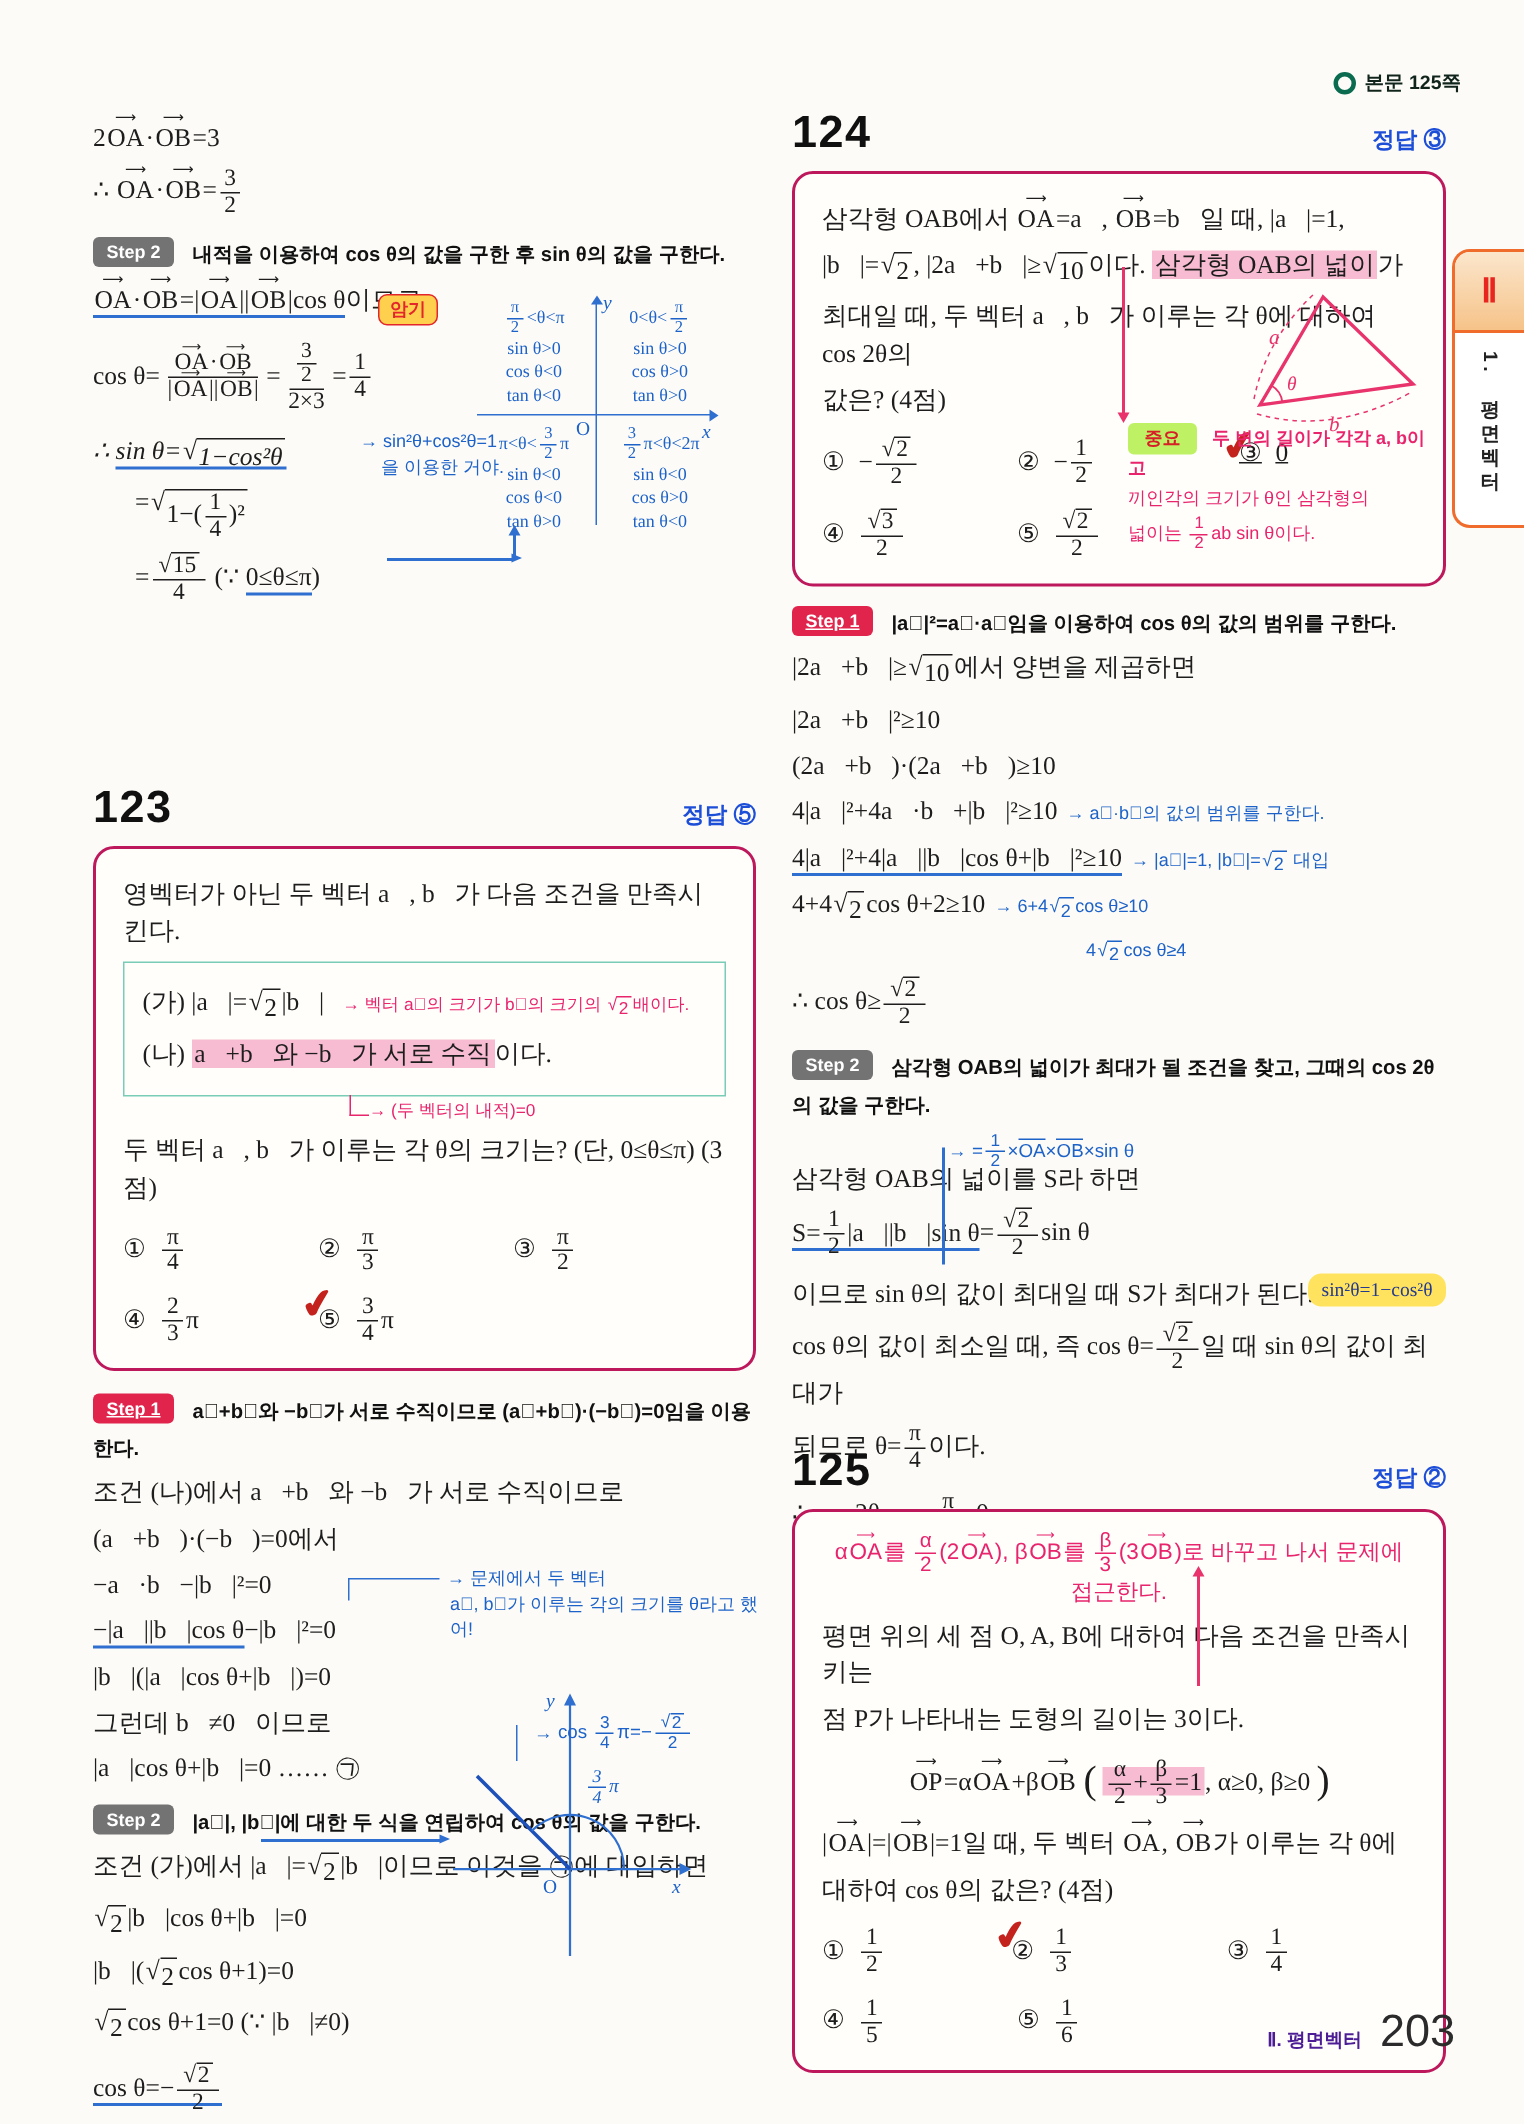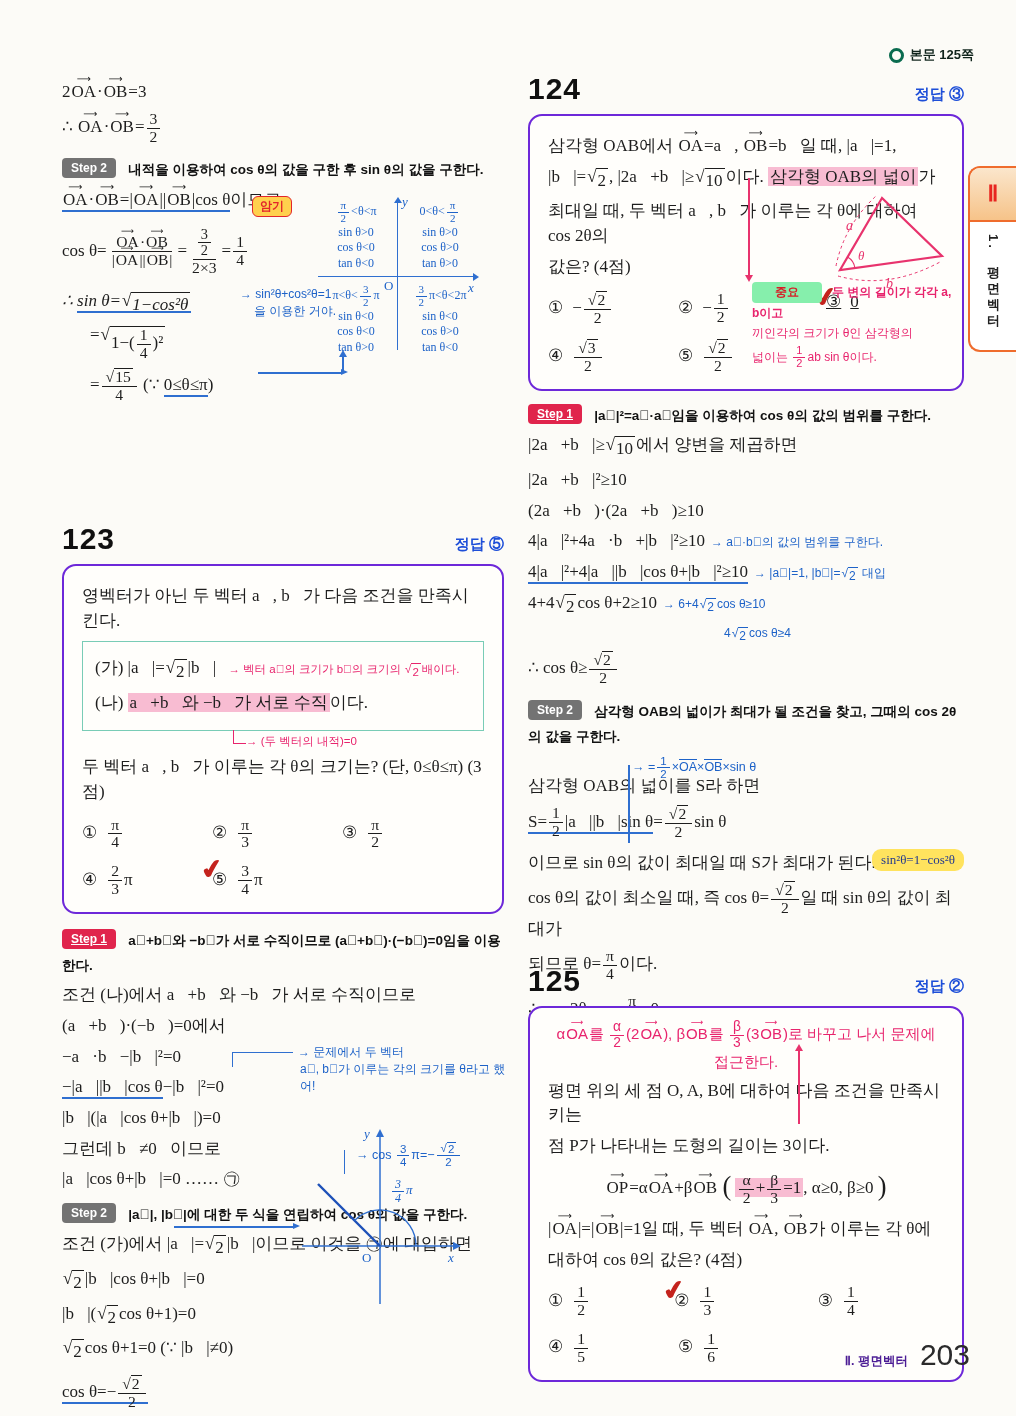--- a/index.html
+++ b/index.html
@@ -24,29 +24,29 @@
   .badge{display:inline-block;border-radius:4px;color:#fff;font:bold 12px "Liberation Sans",sans-serif;
          padding:3px 9px;margin-right:8px;vertical-align:2px;}
   .badge.red{background:#e0244c;text-decoration:underline;}
   .badge.blue{background:#737373;}
   .st-title{font:bold 13.5px "Liberation Sans",sans-serif;color:#111;}
   .bnote{color:#1d62c8;font-family:"Liberation Sans",sans-serif;font-size:12px;line-height:1.4;}
   .cnote{color:#e8246d;font-family:"Liberation Sans",sans-serif;font-size:11.5px;line-height:1.45;}
   .arr::before{content:"\2192\00a0";}
   .amgi{position:absolute;background:#ffd04d;border:1.5px solid #e2262b;color:#e2262b;
         border-radius:6px;font:bold 12px "Liberation Sans",sans-serif;padding:1px 7px;}
-  .impb{display:inline-block;background:#86efac;color:#d61f26;border-radius:4px;
-        font:bold 12px "Liberation Sans",sans-serif;padding:2px 23px;margin-right:6px;}
+  .impb{display:inline-block;background:#bef264;color:#d61f26;border-radius:4px;
+        font:bold 12px "Liberation Sans",sans-serif;padding:2px 11px;margin-right:6px;}
   .bubble{position:absolute;background:#ffe35e;border-radius:9px;padding:3px 9px;
           font-size:13px;color:#243a8f;white-space:nowrap;}
   
   .phead{display:flex;justify-content:space-between;align-items:baseline;margin-bottom:8px;gap:48px;}
   .pnum{font-family:"Liberation Sans",sans-serif;font-weight:800;font-size:30px;letter-spacing:1px;color:#101010;}
   .pans{font:bold 15px "Liberation Sans",sans-serif;color:#1d4ed8;}
-  .qbox{border:2px solid #6d28d9;border-radius:14px;background:#fffefb;padding:12px 18px;position:relative;}
+  .qbox{border:2px solid #be185d;border-radius:14px;background:#fffefb;padding:12px 18px;position:relative;}
   .innerbox{border:1.5px solid #79ccb6;padding:8px 12px;margin:8px 0 2px;position:relative;}
   .optrow{display:flex;margin:12px 0 2px;}
   .opt{position:relative;width:130px;font-size:17px;}
   .optn{margin-right:9px;}
   .chk{position:absolute;left:-11px;top:-9px;color:#c4231d;font:bold 26px "Liberation Sans",sans-serif;
        transform:rotate(-10deg);}
   .chk::before{content:"\2714";}
   
   .qtable{position:absolute;left:318px;top:200px;width:164px;height:154px;color:#1d62c8;font-size:12px;}
   .qt-v{position:absolute;left:79px;top:2px;width:1.4px;height:148px;background:#2f6fd0;}

